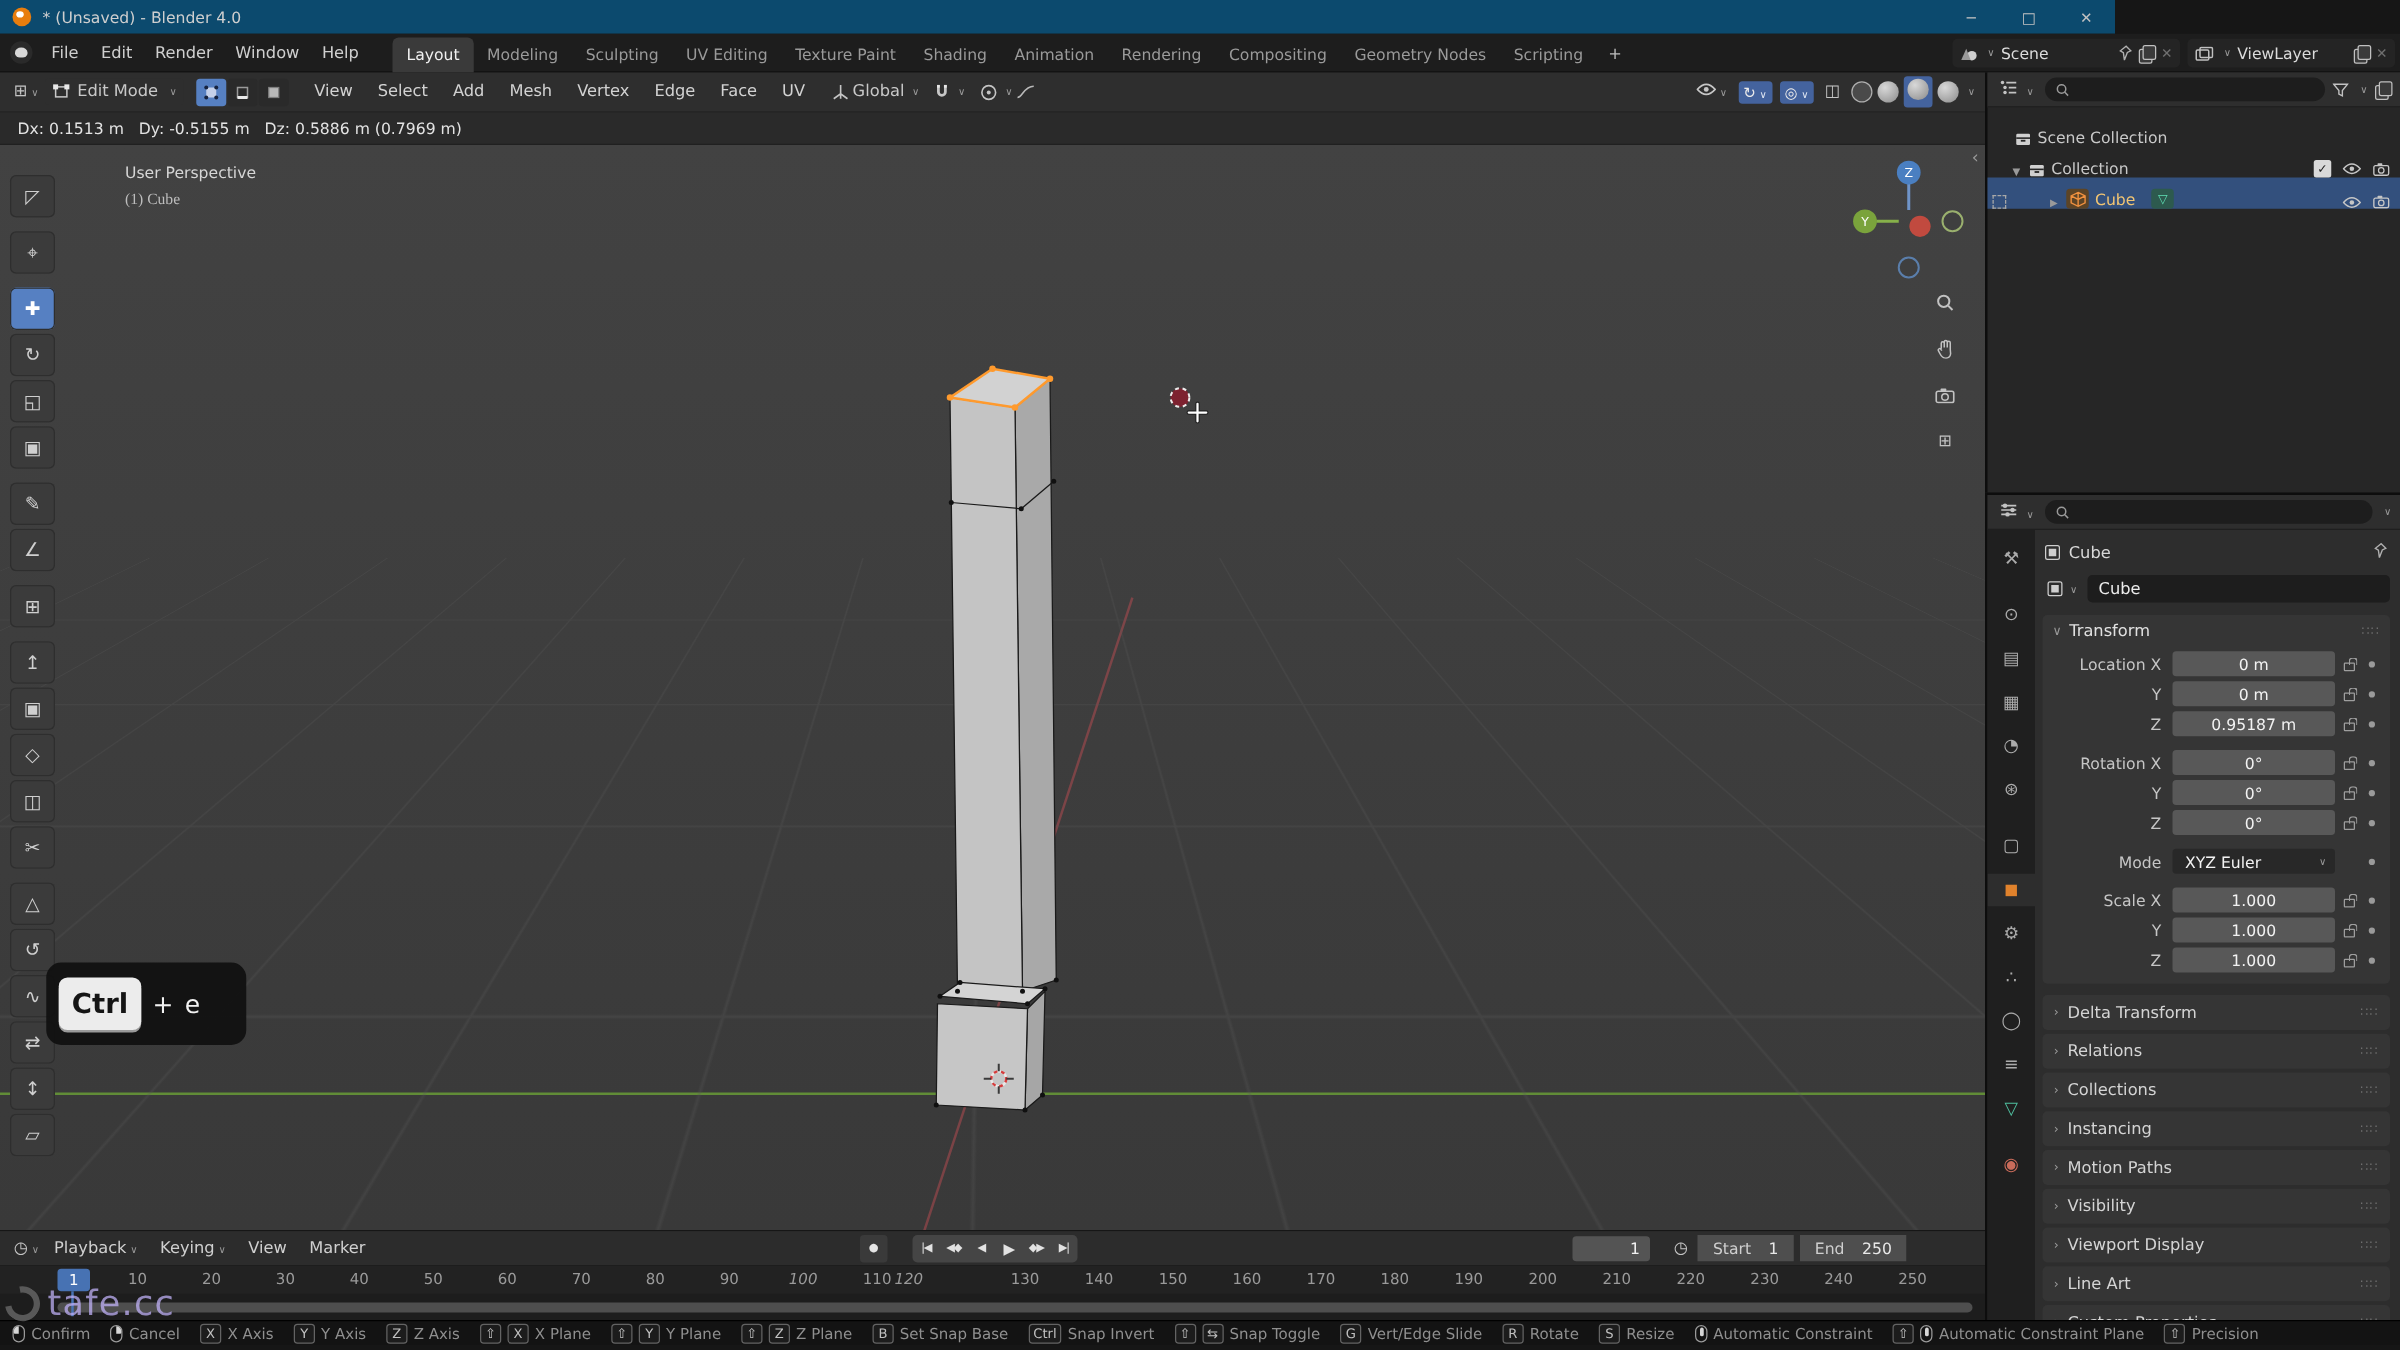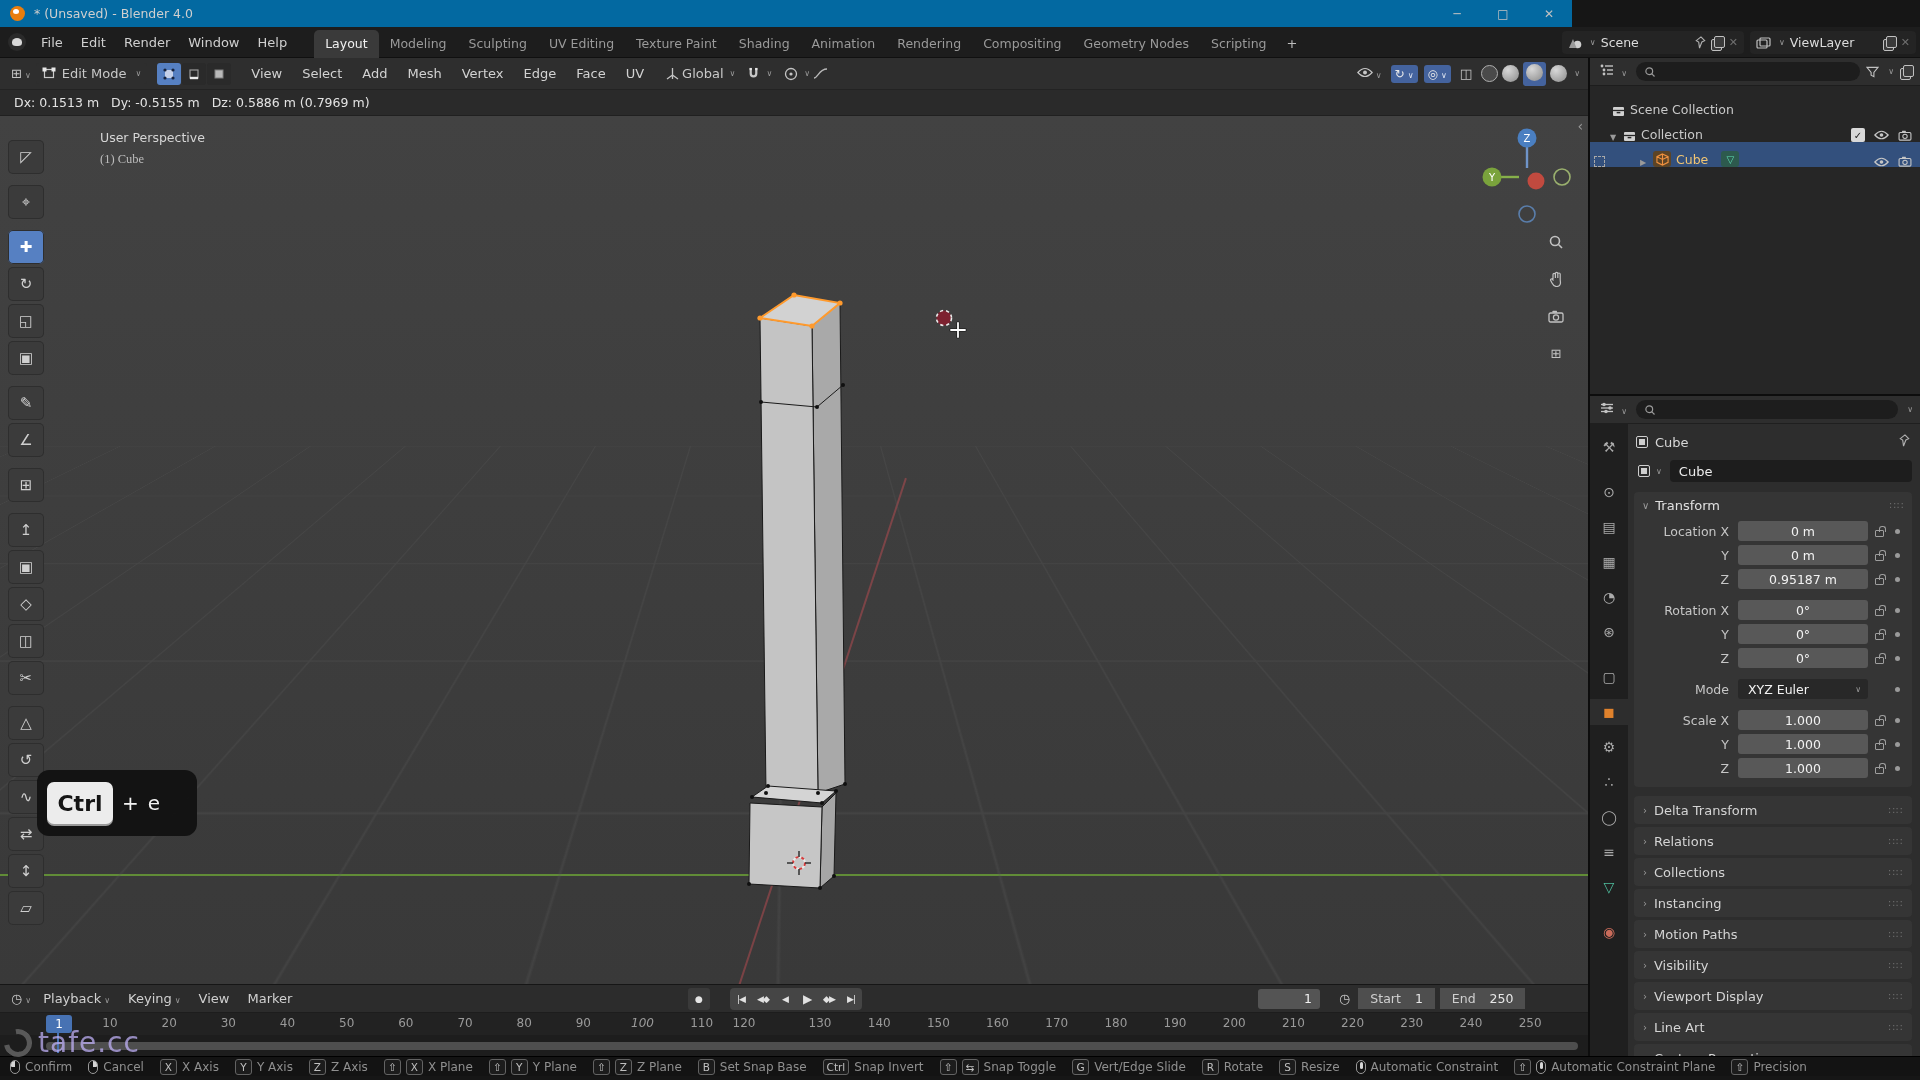--- a/index.html
+++ b/index.html
@@ -6,21 +6,21 @@
   html,body { width:1920px; height:1080px; }
   body {
     position:relative; overflow:hidden; background:#161616;
     font-family:"DejaVu Sans","Liberation Sans",sans-serif;
     color:#c8c8c8; font-size:13px; -webkit-font-smoothing:antialiased;
   }
   .flex { display:flex; align-items:center; }
   .chev { font-size:8px; color:#9a9a9a; margin-left:3px; }
 
   
-  #titlebar { position:absolute; left:0; top:0; width:1572px; height:27px; background:#0369a1; display:flex; align-items:center; padding-left:10px; }
+  #titlebar { position:absolute; left:0; top:0; width:1692px; height:27px; background:#0c4a6e; display:flex; align-items:center; padding-left:10px; }
   .blender-logo { width:15px; height:15px; border-radius:50%; background:#e87d0d; position:relative; margin-right:9px; }
   .blender-logo::after { content:''; position:absolute; left:3px; top:3px; width:6px; height:5px; border-radius:50%; background:#fff; }
   #win-title { color:#cfcfcf; font-size:12.5px; }
   .win-btns { position:absolute; right:0; top:0; height:27px; display:flex; }
   .win-btn { width:46px; height:27px; display:flex; align-items:center; justify-content:center; color:#c2c2c2; font-size:12px; }
 
   
   #topbar { position:absolute; left:0; top:27px; width:1920px; height:31px; background:#1d1d1d; display:flex; align-items:center; padding-left:8px; border-bottom:1px solid #101010; }
   .tb-logo { width:18px; height:18px; border-radius:50%; background:#2a2a2a; position:relative; margin-right:6px; }
   .tb-logo::after { content:''; position:absolute; left:4px; top:5px; width:10px; height:8px; border-radius:50% 50% 40% 40%; background:#d8d8d8; }
@@ -537,21 +537,21 @@
       <span class="ruler-num" style="left: 169.17px;">20</span>
       <span class="ruler-num" style="left: 228.34px;">30</span>
       <span class="ruler-num" style="left: 287.51px;">40</span>
       <span class="ruler-num" style="left: 346.68px;">50</span>
       <span class="ruler-num" style="left: 405.85px;">60</span>
       <span class="ruler-num" style="left: 465.02px;">70</span>
       <span class="ruler-num" style="left: 524.19px;">80</span>
       <span class="ruler-num" style="left: 583.36px;">90</span>
       <span class="ruler-num" style="left: 642.53px; font-style: italic;">100</span>
       <span class="ruler-num" style="left: 701.7px;">110</span>
-      <span class="ruler-num" style="left: 744px;">120</span>
+      <span class="ruler-num" style="left: 727px; font-style: italic;">120</span>
       <span class="ruler-num" style="left: 820.04px;">130</span>
       <span class="ruler-num" style="left: 879.21px;">140</span>
       <span class="ruler-num" style="left: 938.38px;">150</span>
       <span class="ruler-num" style="left: 997.55px;">160</span>
       <span class="ruler-num" style="left: 1056.72px;">170</span>
       <span class="ruler-num" style="left: 1115.89px;">180</span>
       <span class="ruler-num" style="left: 1175.06px;">190</span>
       <span class="ruler-num" style="left: 1234.23px;">200</span>
       <span class="ruler-num" style="left: 1293.4px;">210</span>
       <span class="ruler-num" style="left: 1352.57px;">220</span>

